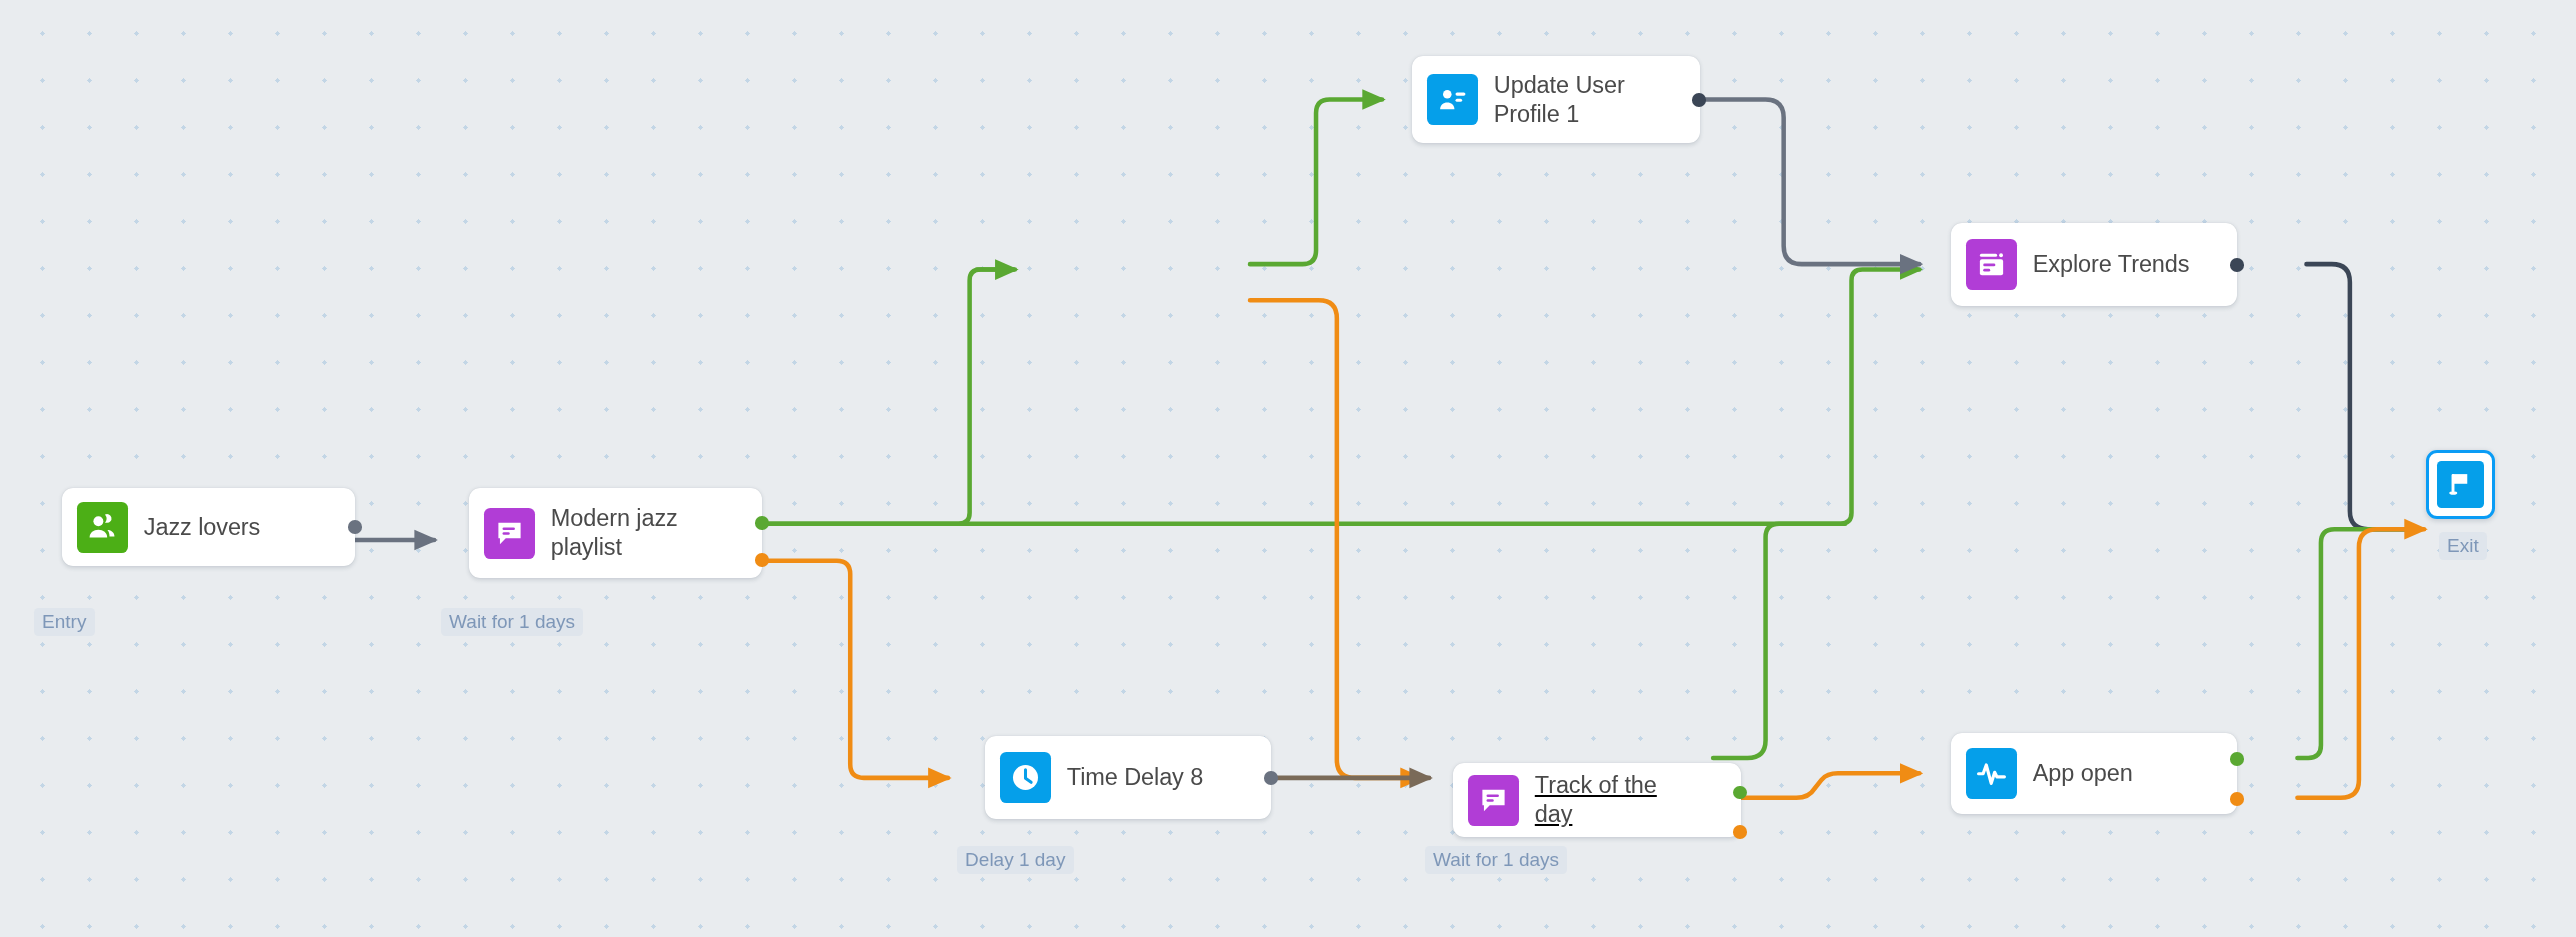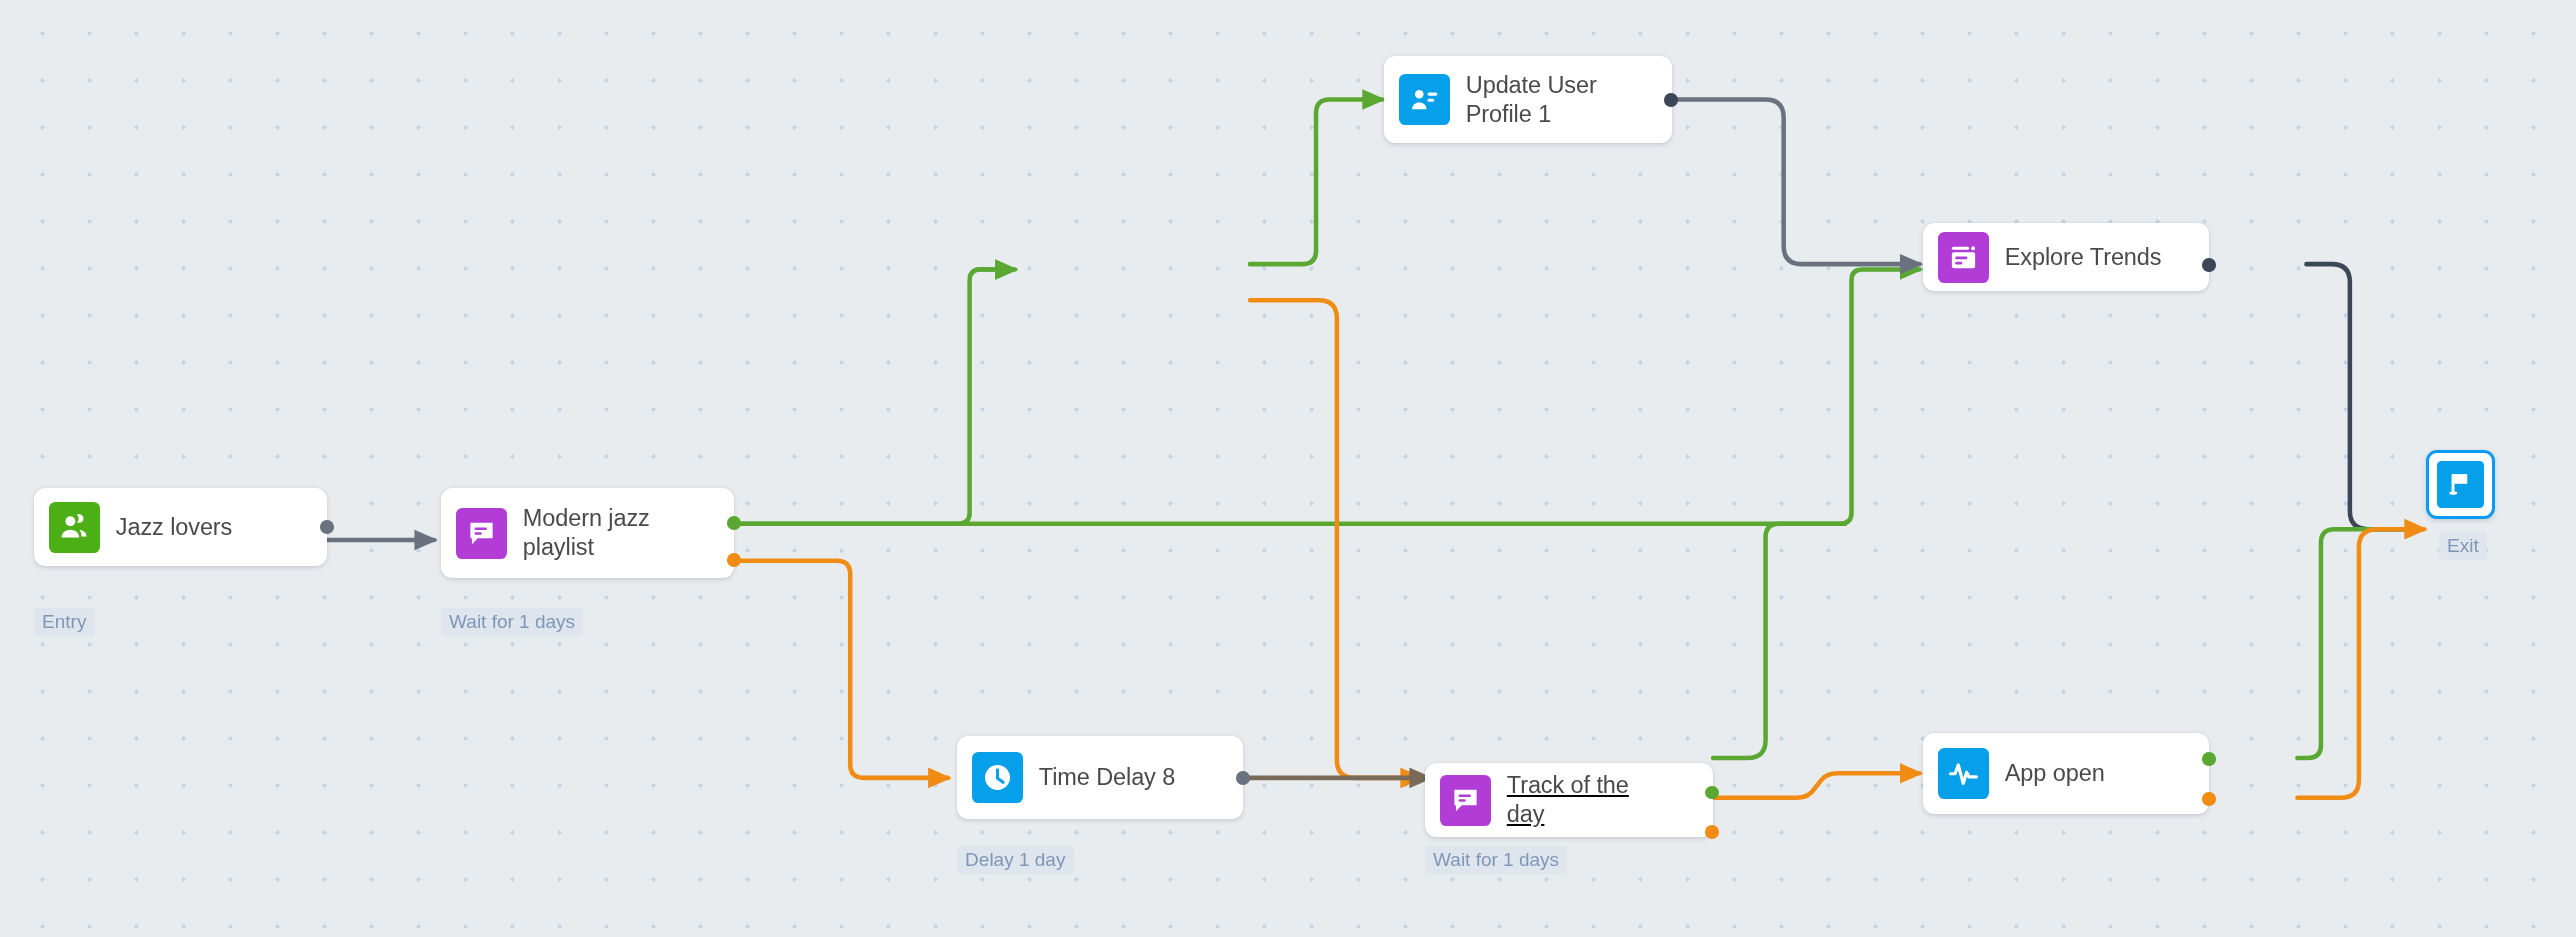--- a/index.html
+++ b/index.html
@@ -33,20 +33,21 @@
   .node {
     position: absolute;
     background: #ffffff;
     border-radius: 11px;
     box-shadow: 0 1.8px 4.5px rgba(40,55,75,0.16), 0 0 0.9px rgba(40,55,75,0.18);
     display: flex;
     align-items: center;
     box-sizing: border-box;
     padding: 12.7px 16.3px 12.7px 14.5px;
     z-index: 5;
+    margin-left: 28px;
   }
   .node .glyph {
     width: 51px;
     height: 51px;
     border-radius: 6.3px;
     flex: 0 0 51px;
     display: flex;
     align-items: center;
     justify-content: center;
     margin-right: 16.3px;
@@ -206,21 +207,21 @@
         <path d="M3.0 19.0c0-3.0 2.4-4.9 5.2-4.9s5.2 1.9 5.2 4.9z"></path>
         <rect x="14.2" y="6.9" width="7.2" height="2.3" rx="1.15"></rect>
         <rect x="14.2" y="11.4" width="4.8" height="2.3" rx="1.15"></rect>
       </svg>
     </span>
     <span class="title">Update User
 Profile 1</span>
     <span class="port dark" style="left:280px; top:37px;"></span>
   </div>
 
-  <div class="node" style="left:1923px; top:223px; width:286px; height:68px;">
+  <div class="node" style="left:1923px; top:223px; width:286px; height:83px;">
     <span class="glyph g-purple">
       <svg width="31" height="31" viewBox="0 0 24 24" fill="#ffffff">
         <rect x="3.0" y="3.6" width="13.4" height="2.4" rx="1.2"></rect>
         <circle cx="19.4" cy="4.8" r="1.5"></circle>
         <rect x="3.0" y="8.0" width="18.0" height="12.4" rx="1.6"></rect>
         <rect x="5.6" y="11.2" width="9.4" height="2.2" rx="1.1" fill="#b13dd6"></rect>
         <rect x="5.6" y="15.3" width="5.4" height="2.2" rx="1.1" fill="#b13dd6"></rect>
       </svg>
     </span>
     <span class="title">Explore Trends</span>

